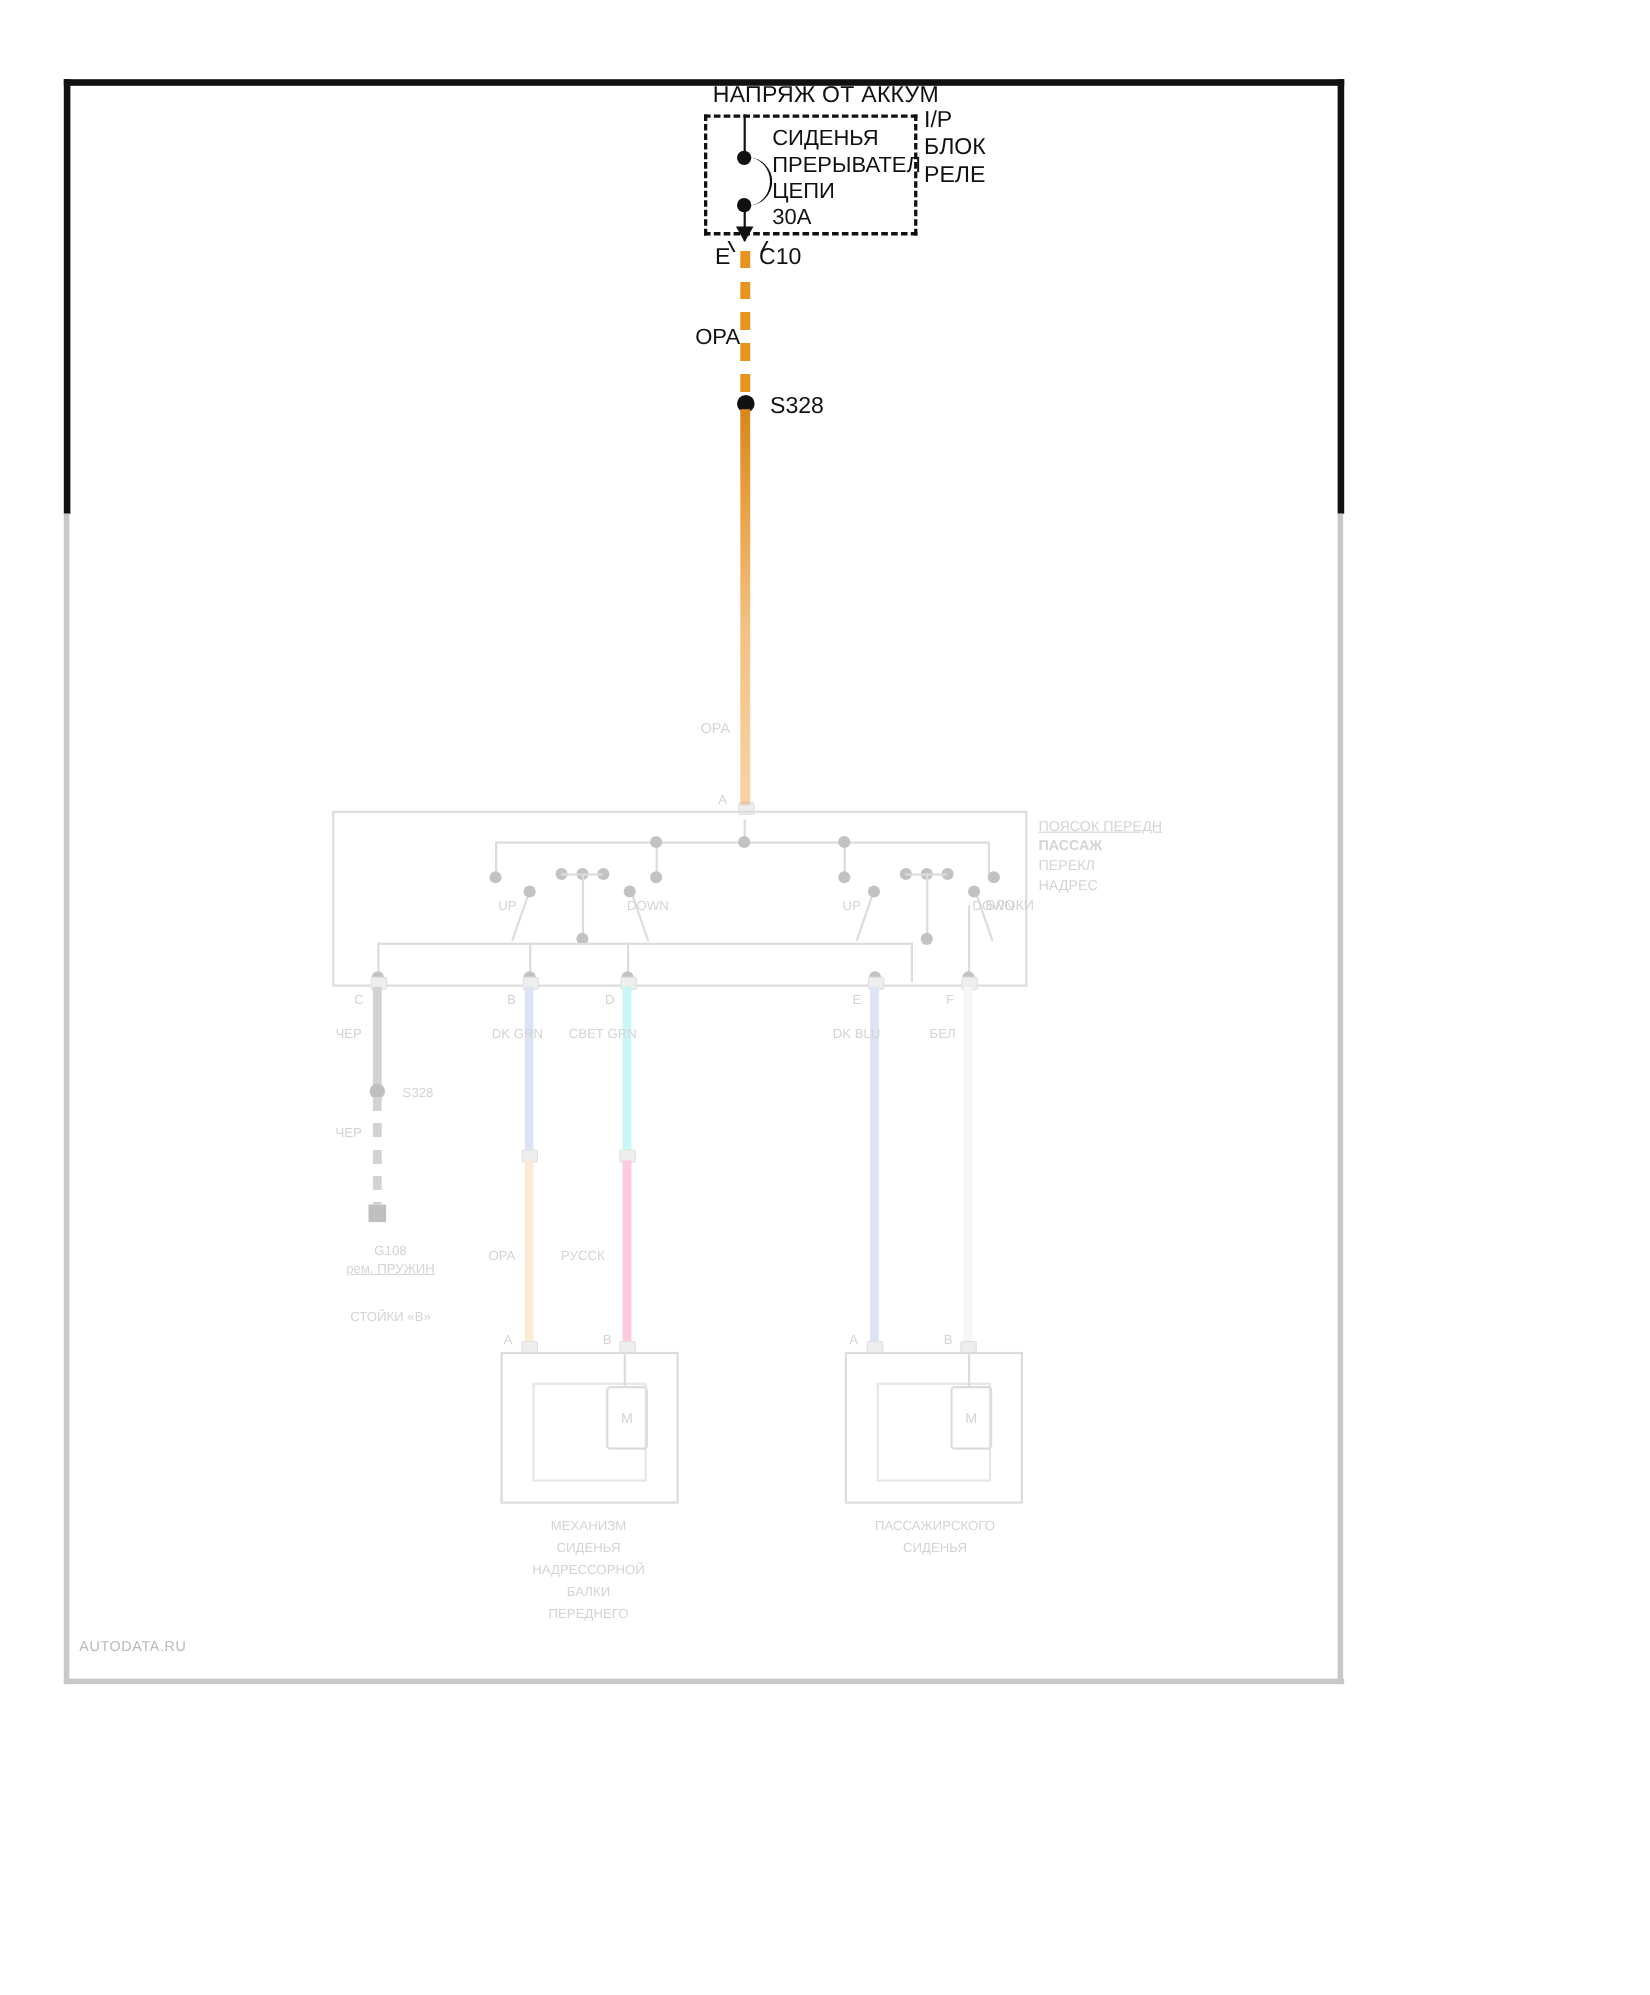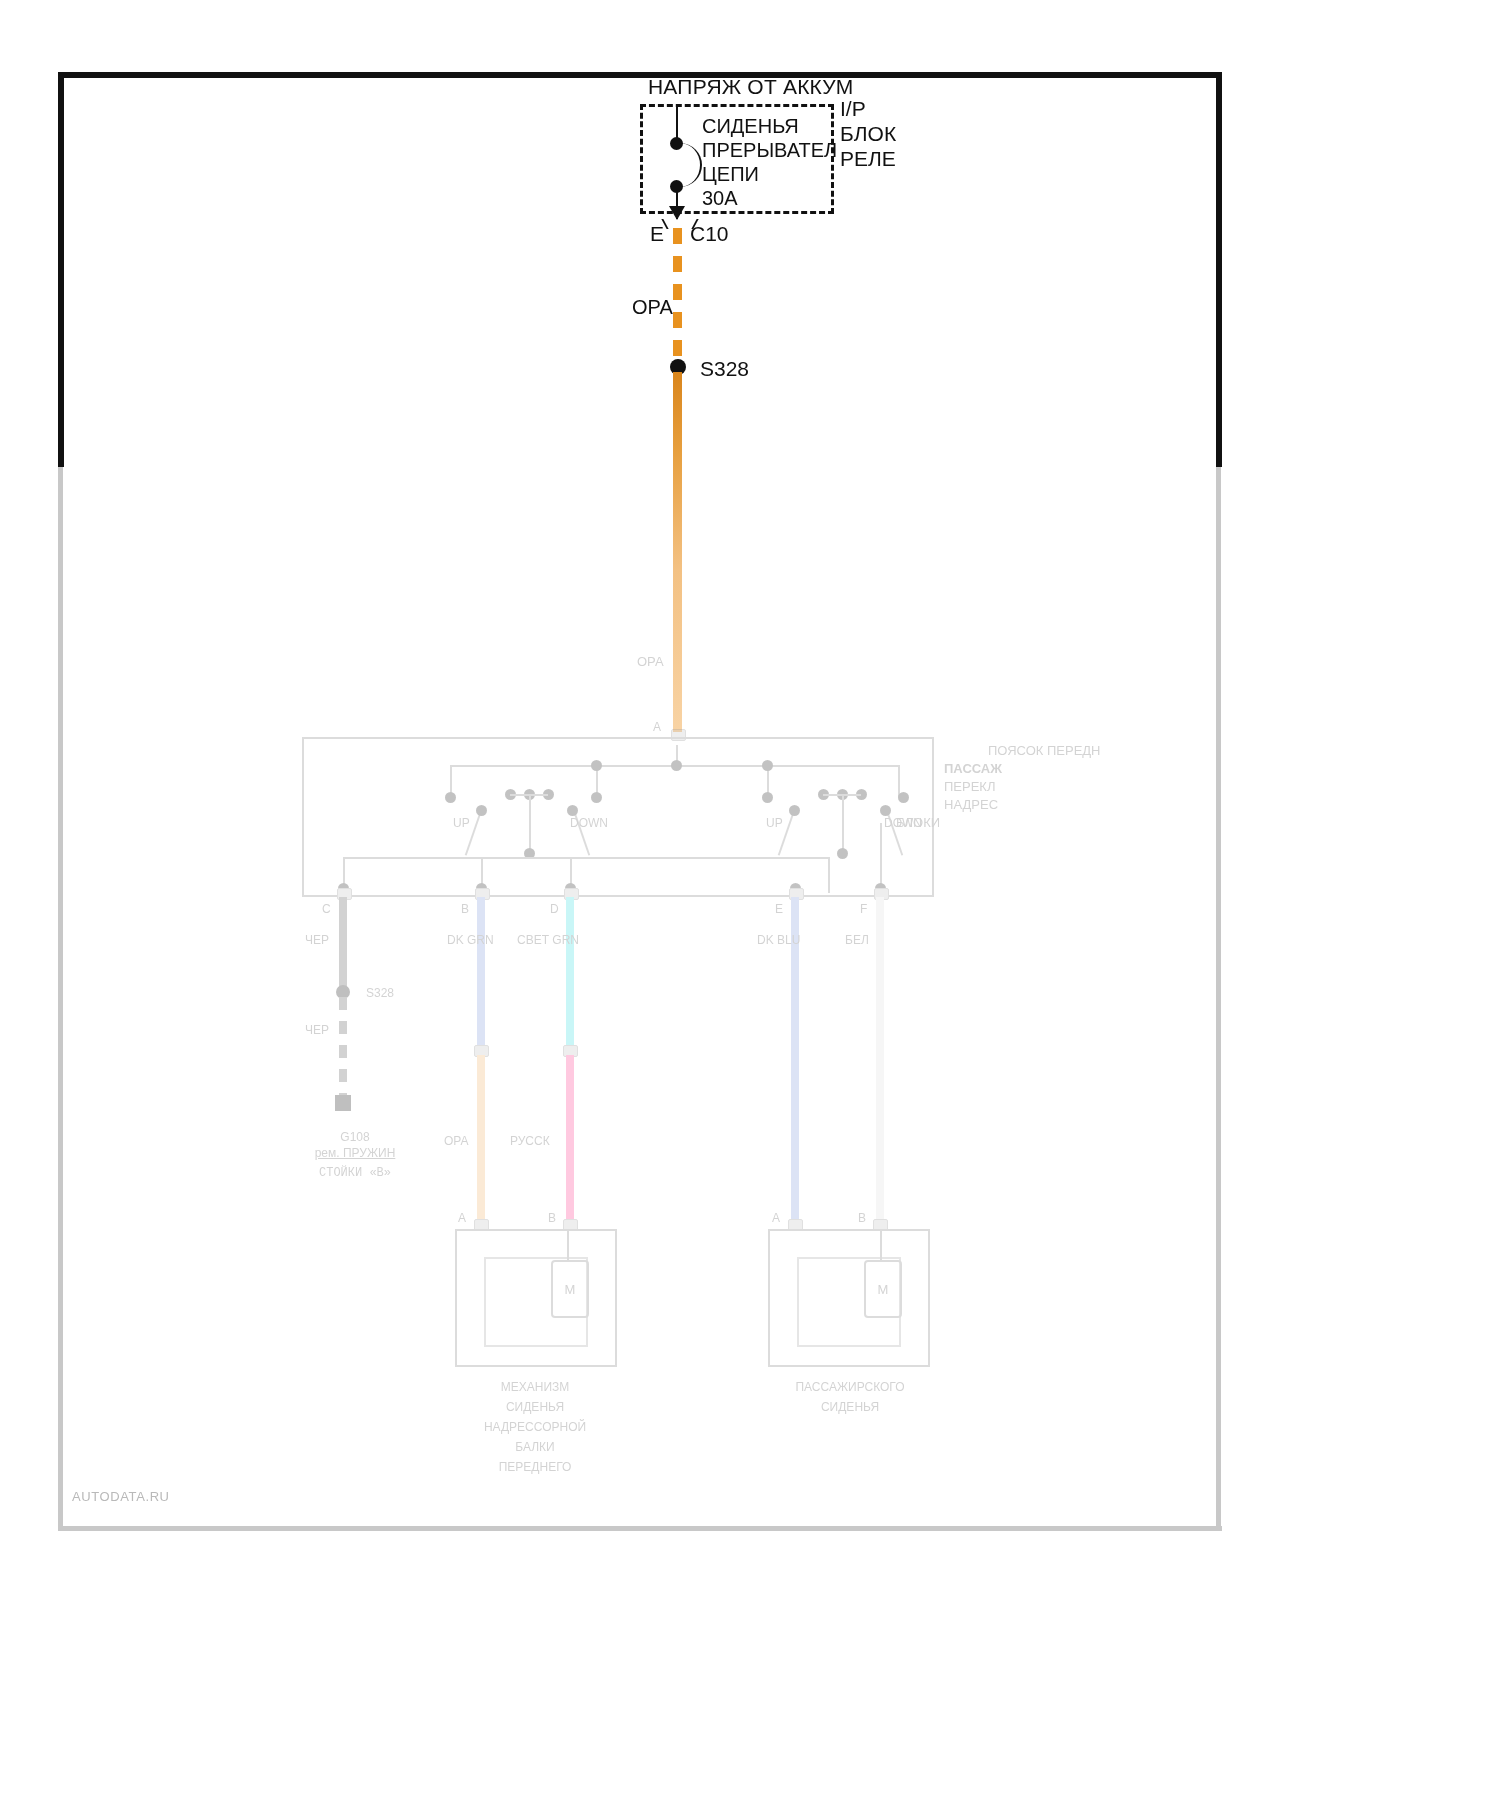--- a/index.html
+++ b/index.html
@@ -157,21 +157,21 @@
   <div class="wire-ora-solid"></div>
 
   <div id="faded">
 
     <div class="t" style="left:637px;top:187px;">ОРА</div>
     <div class="t sm" style="left:653px;top:252px;">A</div>
     <div class="pin" style="left:671px;top:262px;"></div>
 
     <div class="box" style="left:302px;top:270px;width:628px;height:156px;"></div>
 
-    <div class="t" style="left:988px;top:276px;">ПОЯСОК ПЕРЕДН</div>
+    <div class="t" style="left:944px;top:276px;text-decoration:underline;">ПОЯСОК ПЕРЕДН</div>
     <div class="t" style="left:944px;top:294px;font-weight:bold;">ПАССАЖ</div>
     <div class="t" style="left:944px;top:312px;">ПЕРЕКЛ</div>
     <div class="t" style="left:944px;top:330px;">НАДРЕС</div>
     <div class="t" style="left:896px;top:348px;">БЛОКИ</div>
 
     <div class="hline" style="left:450px;top:298px;width:448px;"></div>
     <div class="vline" style="left:450px;top:298px;height:32px;"></div>
     <div class="vline" style="left:676px;top:278px;height:22px;"></div>
     <div class="vline" style="left:596px;top:298px;height:32px;"></div>
     <div class="vline" style="left:767px;top:298px;height:32px;"></div>
@@ -244,21 +244,21 @@
 
     <div class="w blk" style="left:339px;top:430px;height:95px;"></div>
     <div class="t sm" style="left:305px;top:465px;">ЧЕР</div>
     <div class="splice" style="left:336px;top:518px;"></div>
     <div class="t sm" style="left:366px;top:518px;">S328</div>
     <div class="w blkdash" style="left:339px;top:530px;height:98px;"></div>
     <div class="t sm" style="left:305px;top:555px;">ЧЕР</div>
     <div class="gnd" style="left:335px;top:628px;"></div>
     <div class="t sm ctr" style="left:300px;top:662px;width:110px;">G108</div>
     <div class="t sm ctr" style="left:290px;top:678px;width:130px;text-decoration:underline;">рем. ПРУЖИН</div>
-    <div class="t sm ctr" style="left:290px;top:698px;width:130px;font-family:Liberation Mono, monospace;">СТОЙКИ «В»</div>
+    <div class="t sm ctr" style="left:290px;top:722px;width:130px;">СТОЙКИ «В»</div>
 
     <div class="w blu" style="left:477px;top:430px;height:150px;"></div>
     <div class="t sm" style="left:447px;top:465px;">DK GRN</div>
     <div class="pin" style="left:474px;top:578px;"></div>
     <div class="w ora" style="left:477px;top:588px;height:172px;"></div>
     <div class="t sm" style="left:444px;top:666px;">ОРА</div>
 
     <div class="w cyn" style="left:566px;top:430px;height:150px;"></div>
     <div class="t sm" style="left:517px;top:465px;">СВЕТ GRN</div>
     <div class="pin" style="left:563px;top:578px;"></div>

